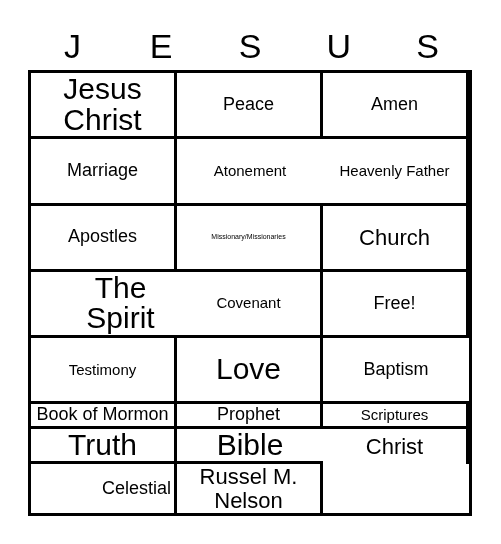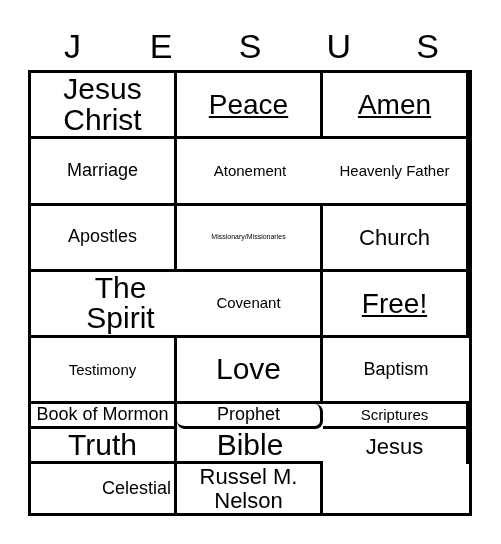--- a/index.html
+++ b/index.html
@@ -79,21 +79,21 @@
     line-height: 1.02;
     font-weight: 400;
     color: #000000;
     word-wrap: break-word;
   }
   
   .fs-xxs { font-size: 7px;  line-height: 1.1; }
   .fs-sm  { font-size: 15px; line-height: 1.08; }
   .fs-md  { font-size: 18px; line-height: 1.08; }
   .fs-lg  { font-size: 22px; line-height: 1.06; }
-  .fs-xl  { font-size: 28px; line-height: 1.04; text-decoration: underline; }
+  .fs-xl  { font-size: 18px; line-height: 1.04; }
   .fs-xxl { font-size: 30px; line-height: 1.02; }
 </style>
 </head>
 <body>
 
 <div id="card-root" style="background: rgb(255, 255, 255);">
 
   <div id="header-row">
     <div class="header-letter">J</div>
     <div class="header-letter">E</div>
@@ -148,35 +148,35 @@
     <div class="bingo-cell" style="border-color: rgb(0, 0, 0); background: rgb(255, 255, 255);">
         <span class="cell-text fs-xxl">Love</span>
       </div>
 
     <div class="bingo-cell" style="border-color: rgb(0, 0, 0); background: rgb(255, 255, 255);">
         <span class="cell-text fs-md">Baptism</span>
       </div>
     <div class="bingo-cell" style="border-color: rgb(0, 0, 0); background: rgb(255, 255, 255);">
         <span class="cell-text fs-md">Book of Mormon</span>
       </div>
-    <div class="bingo-cell" style="border-color: rgb(0, 0, 0); background: rgb(255, 255, 255); border-radius: 8px;">
+    <div class="bingo-cell" style="border-color: rgb(0, 0, 0); background: rgb(255, 255, 255);">
         <span class="cell-text fs-md">Prophet</span>
       </div>
     <div class="bingo-cell" style="border-color: rgb(0, 0, 0); background: rgb(255, 255, 255);">
         <span class="cell-text fs-sm">Scriptures</span>
       </div>
     <div class="bingo-cell" style="border-color: rgb(0, 0, 0); background: rgb(255, 255, 255);">
         <span class="cell-text fs-xxl">Truth</span>
       </div>
 
     <div class="bingo-cell" style="border-color: rgb(0, 0, 0); background: rgb(255, 255, 255);">
         <span class="cell-text fs-xxl">Bible</span>
       </div>
     <div class="bingo-cell" style="border-color: rgb(0, 0, 0); background: rgb(255, 255, 255);">
-        <span class="cell-text fs-lg">Jesus</span>
+        <span class="cell-text fs-lg">Christ</span>
       </div>
     <div class="bingo-cell" style="border-color: rgb(0, 0, 0); background: rgb(255, 255, 255); text-align: right;">
         <span class="cell-text fs-md">Celestial</span>
       </div>
     <div class="bingo-cell" style="border-color: rgb(0, 0, 0); background: rgb(255, 255, 255);">
         <span class="cell-text fs-lg">Russel M. Nelson</span>
       </div>
   </div>
 
 </div>

